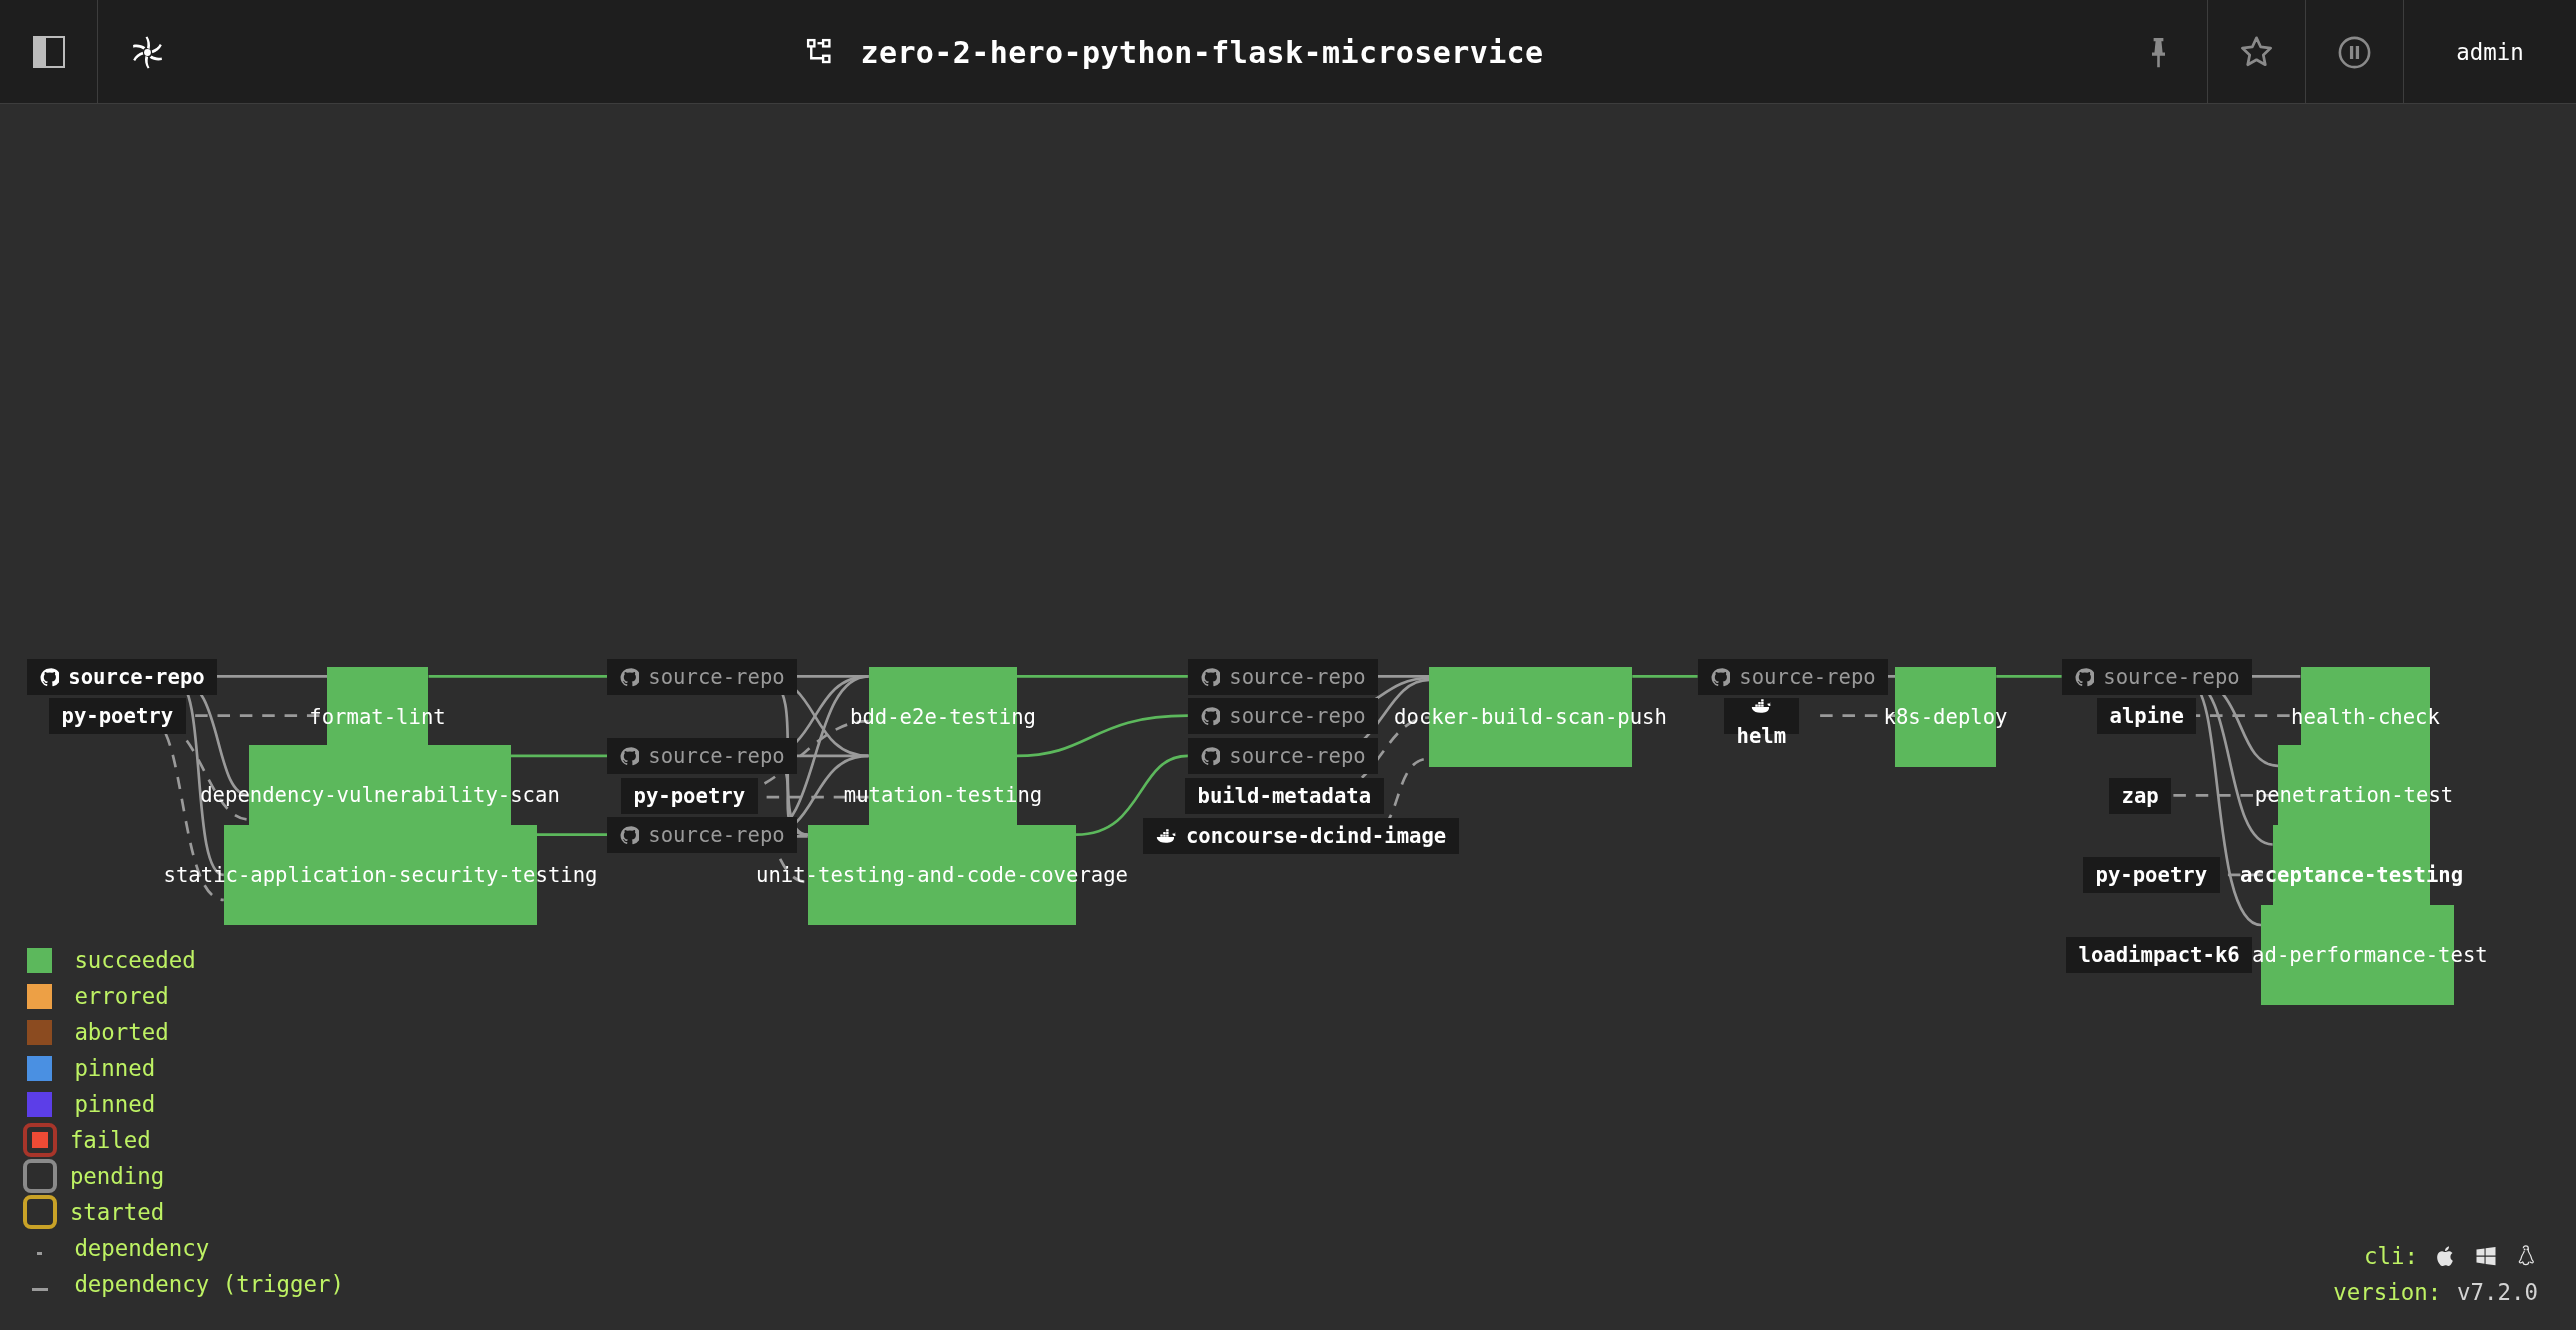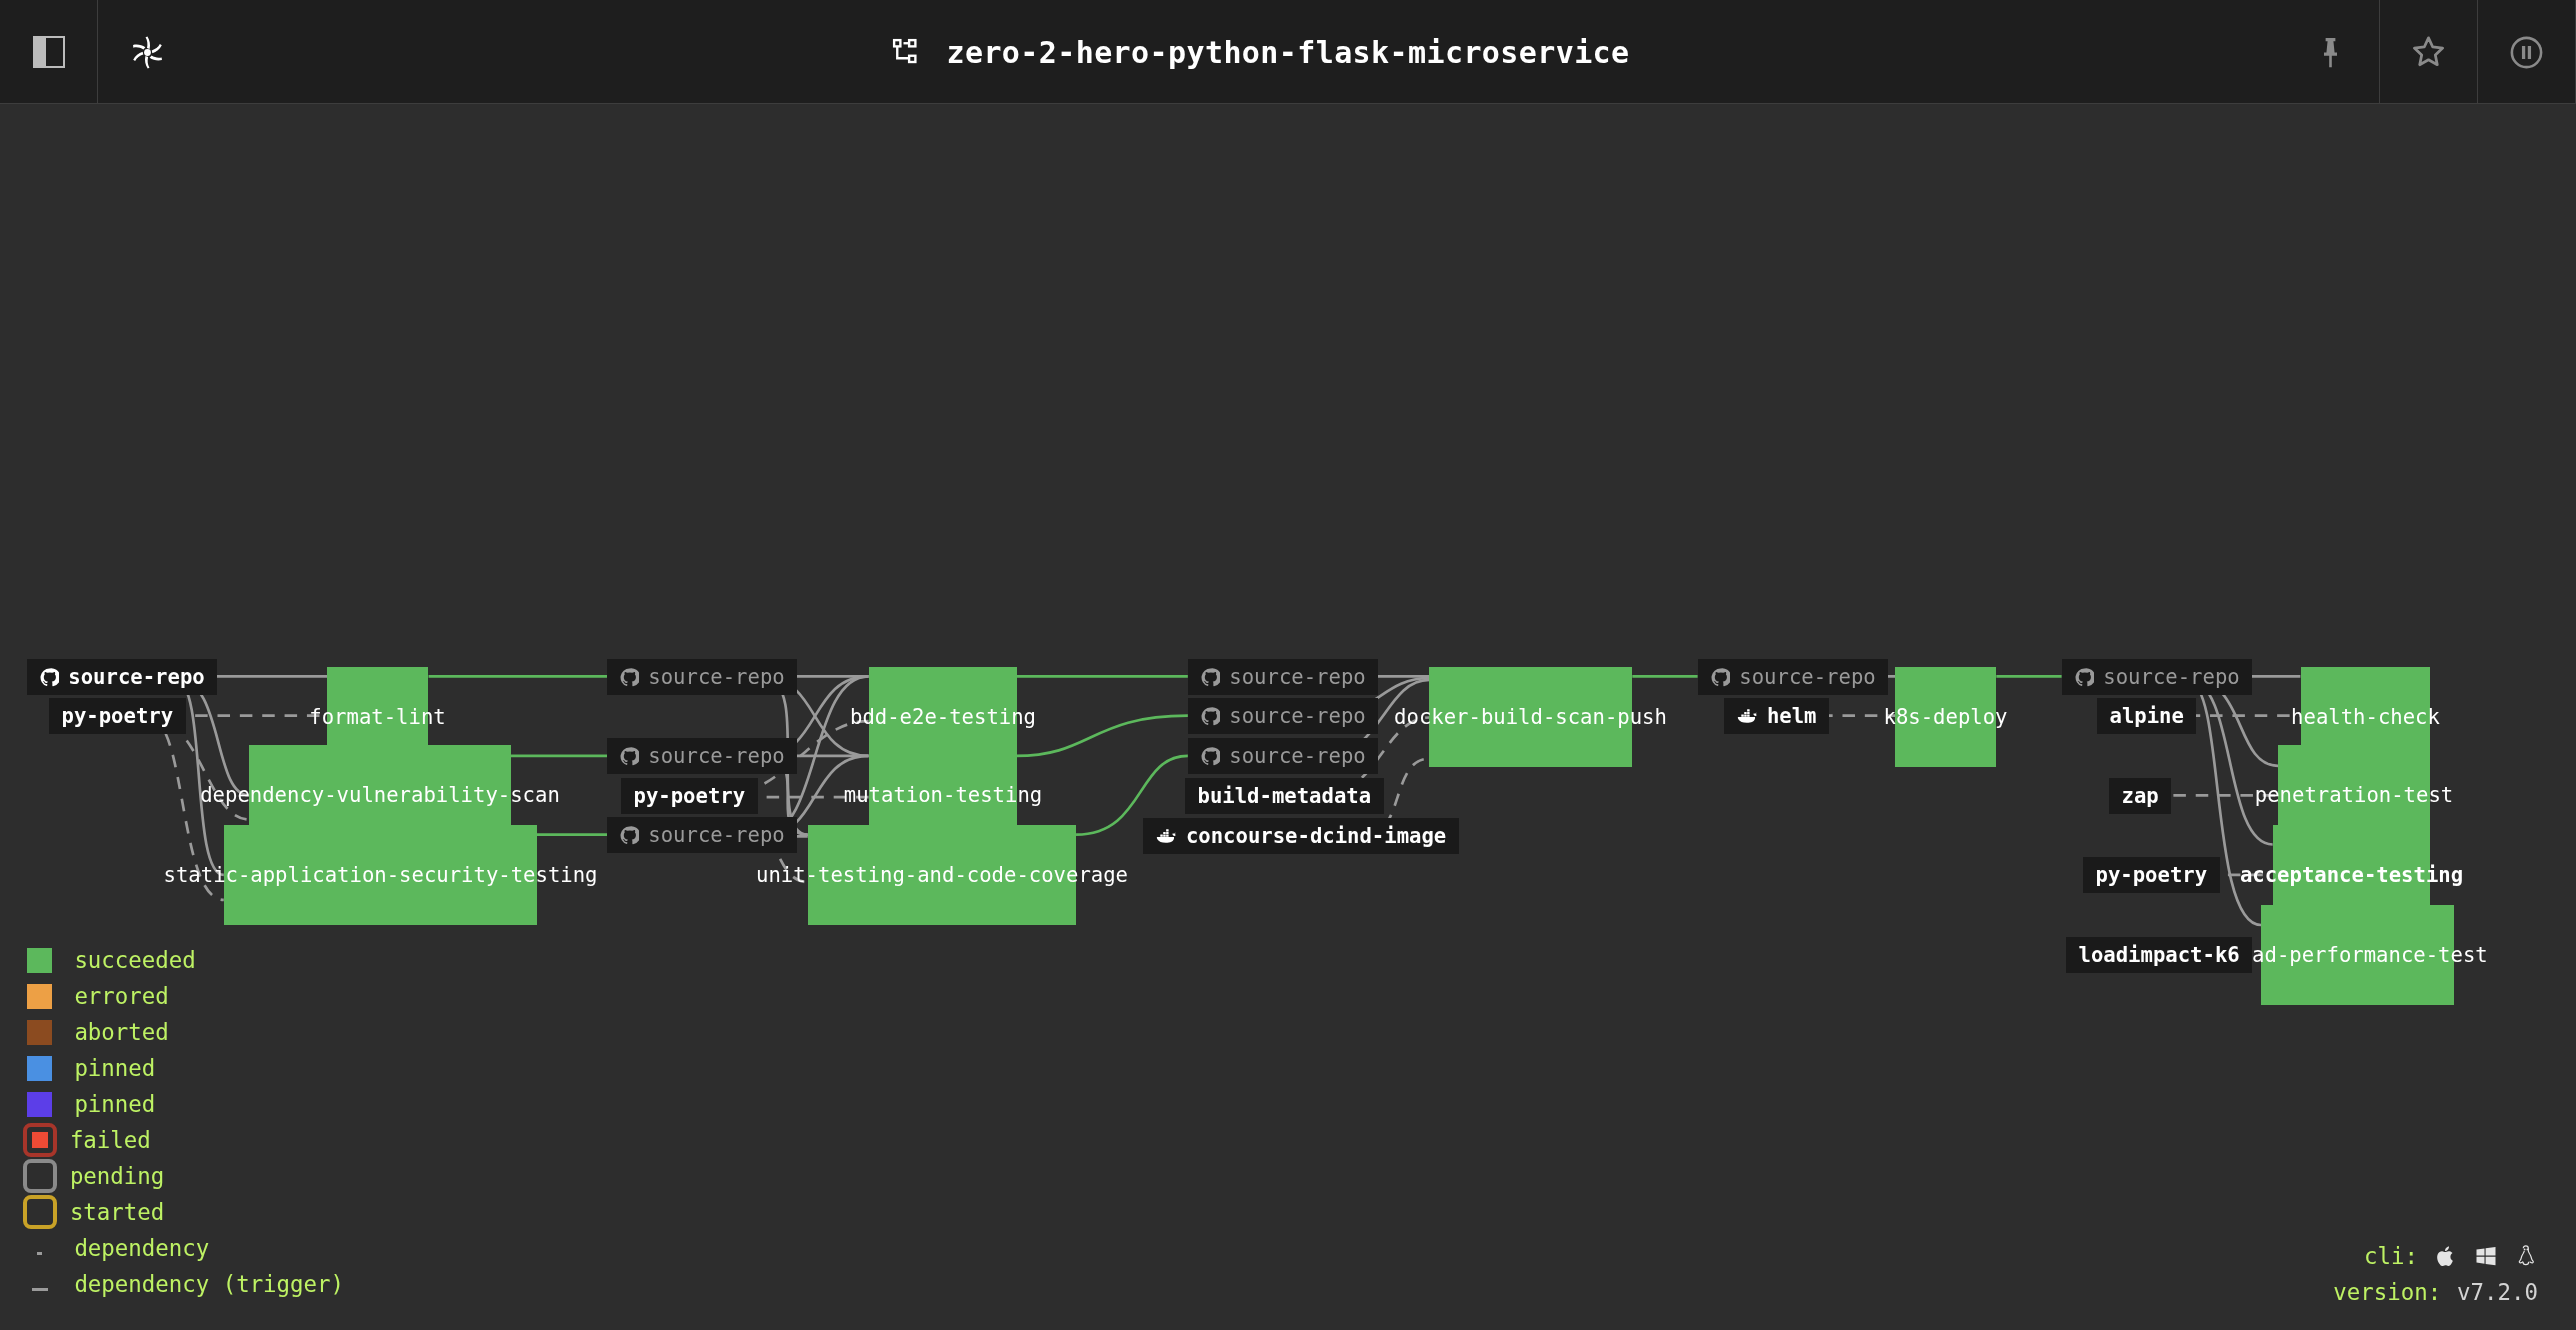--- a/index.html
+++ b/index.html
@@ -153,20 +153,23 @@
   </div>
 
   <div class="tb-cell icon-cell">
     <svg class="hdr-icon" viewBox="0 0 24 24">
       <circle cx="12" cy="12" r="9" fill="none" stroke="#8a8a8a" stroke-width="1.6"></circle>
       <rect x="9.2" y="8" width="2" height="8" fill="#8a8a8a"></rect>
       <rect x="12.8" y="8" width="2" height="8" fill="#8a8a8a"></rect>
     </svg>
   </div>
 
+  <div class="tb-cell user-cell">
+    <span>admin</span>
+  </div>
 </div>
 
 <div class="canvas">
   <svg class="edges" id="edge-layer" viewBox="0 0 2880 1372" width="2576" height="1227">
       <path d="M 196 640 L 366 640" fill="none" stroke-width="3" stroke="#9a9a9a"></path>
       <path d="M 196 642 C 250 642 238 773 278 773" fill="none" stroke-width="3" stroke="#9a9a9a"></path>
       <path d="M 196 644 C 232 644 212 862 250 862" fill="none" stroke-width="3" stroke="#9a9a9a"></path>
       <path d="M 168 684 L 366 684" fill="none" stroke-width="3" stroke="#9a9a9a" stroke-dasharray="14 11"></path>
       <path d="M 168 686 C 224 686 232 800 278 800" fill="none" stroke-width="3" stroke="#9a9a9a" stroke-dasharray="14 11"></path>
       <path d="M 168 688 C 208 688 200 890 250 890" fill="none" stroke-width="3" stroke="#9a9a9a" stroke-dasharray="14 11"></path>
@@ -308,21 +311,21 @@
           </g>
         </svg>
         <span>concourse-dcind-image</span>
       </div>
       <div class="node res dim" style="left: 1698px; top: 555px;">
         <svg width="19" height="19" viewBox="0 0 16 16">
           <path fill="currentColor" d="M8 .4a7.6 7.6 0 0 0-2.4 14.8c.4.1.5-.2.5-.4v-1.3c-2.1.5-2.6-1-2.6-1-.3-.9-.8-1.1-.8-1.1-.7-.5 0-.5 0-.5.8.1 1.2.8 1.2.8.7 1.2 1.8.9 2.3.7.1-.5.3-.9.5-1.1-1.7-.2-3.5-.9-3.5-3.8 0-.9.3-1.6.8-2.1-.1-.2-.4-1 .1-2.1 0 0 .7-.2 2.2.8a7.4 7.4 0 0 1 4 0c1.5-1 2.2-.8 2.2-.8.5 1.1.2 1.9.1 2.1.5.5.8 1.2.8 2.1 0 2.9-1.8 3.6-3.5 3.8.3.2.5.7.5 1.5v2.2c0 .2.1.5.6.4A7.6 7.6 0 0 0 8 .4z"></path>
         </svg>
         <span>source-repo</span>
       </div>
-      <div class="node res bright" style="left: 1724px; top: 594px;">
+      <div class="node res bright" style="left: 1724px; top: 594px; flex-direction: column;">
         <svg width="20.6" height="16" viewBox="0 0 24 18">
           <g fill="currentColor">
             <rect x="5.0" y="7.2" width="2.9" height="2.7" rx=".3"></rect>
             <rect x="8.4" y="7.2" width="2.9" height="2.7" rx=".3"></rect>
             <rect x="11.8" y="7.2" width="2.9" height="2.7" rx=".3"></rect>
             <rect x="8.4" y="4.2" width="2.9" height="2.6" rx=".3"></rect>
             <rect x="11.8" y="4.2" width="2.9" height="2.6" rx=".3"></rect>
             <rect x="11.8" y="1.2" width="2.9" height="2.6" rx=".3"></rect>
             <path d="M1 10.2h20c.4 2.3-.8 4.6-3 5.6-1.7.8-4 1.1-6.6 1.1-4.6 0-8.3-1.4-9.8-4.1-.5-.8-.7-1.7-.6-2.6z"></path>
             <path d="M19 6.6c.8-.6 1.6-.4 2.2 0 .2-.9.9-1.4 1.6-1.6-.9 1.3-.4 2.6.2 3.2-.6.5-1.5.8-2.5.6-.6-.5-1.2-1.3-1.5-2.2z"></path>

